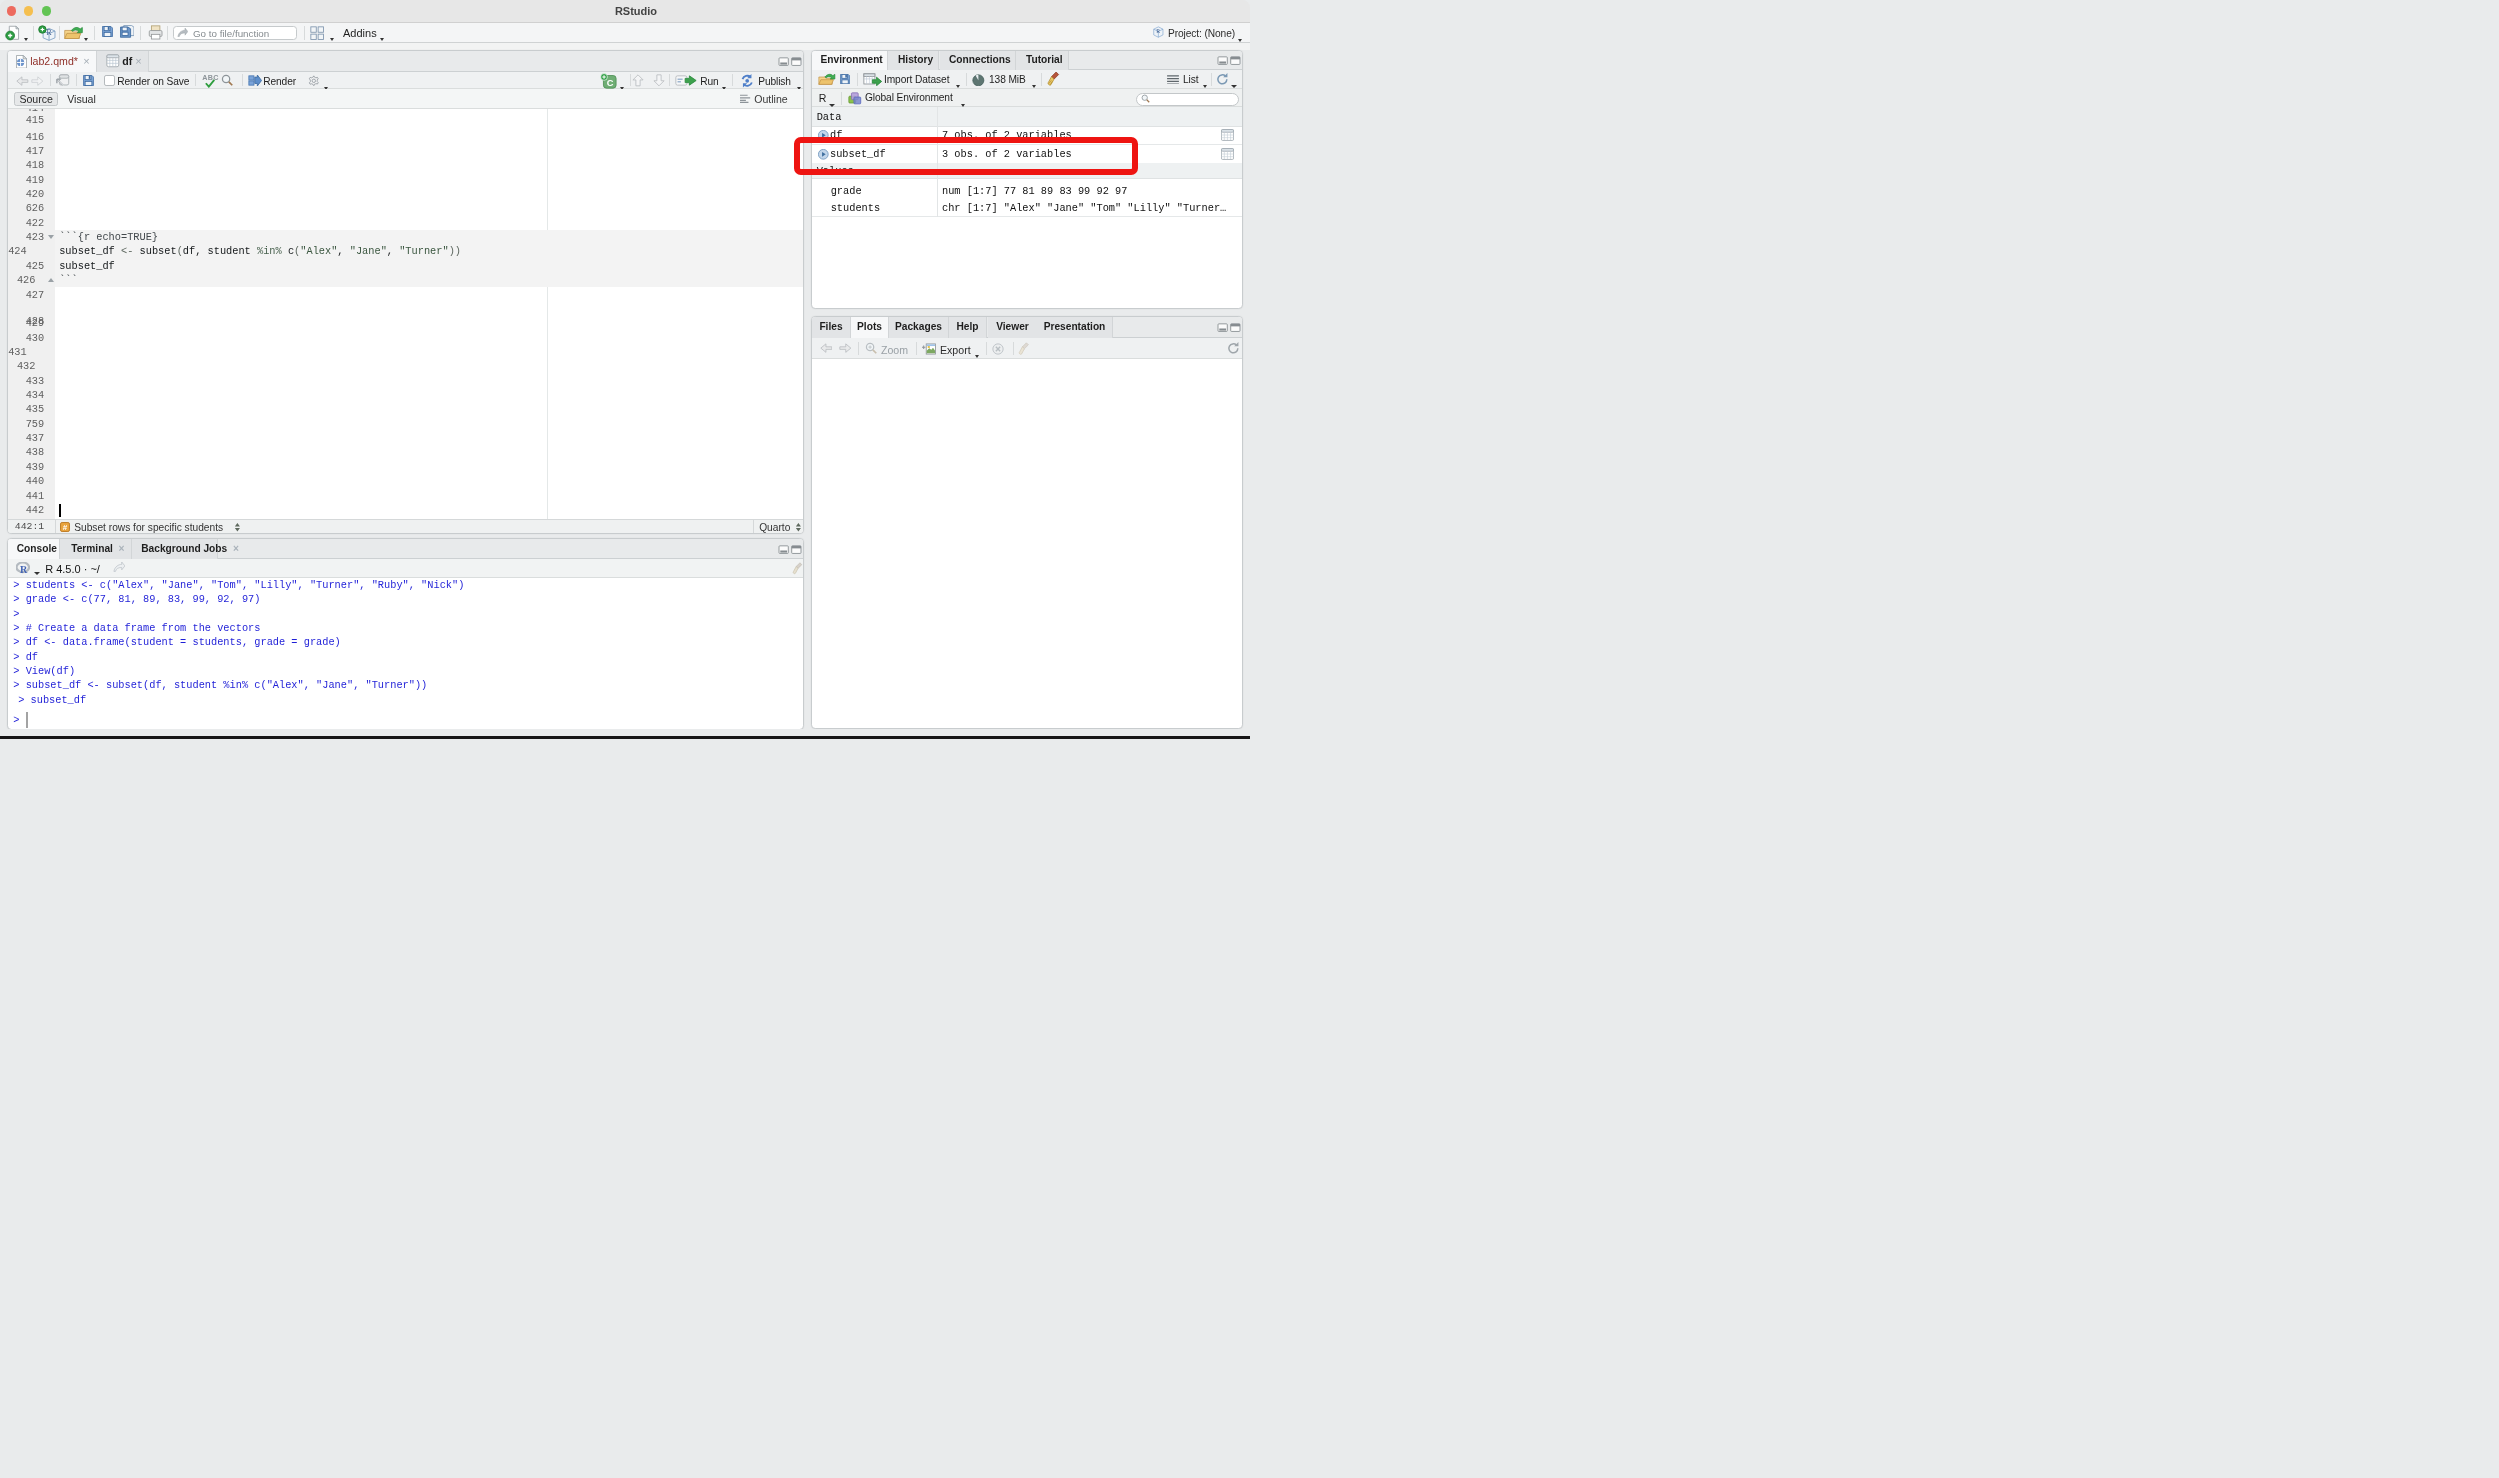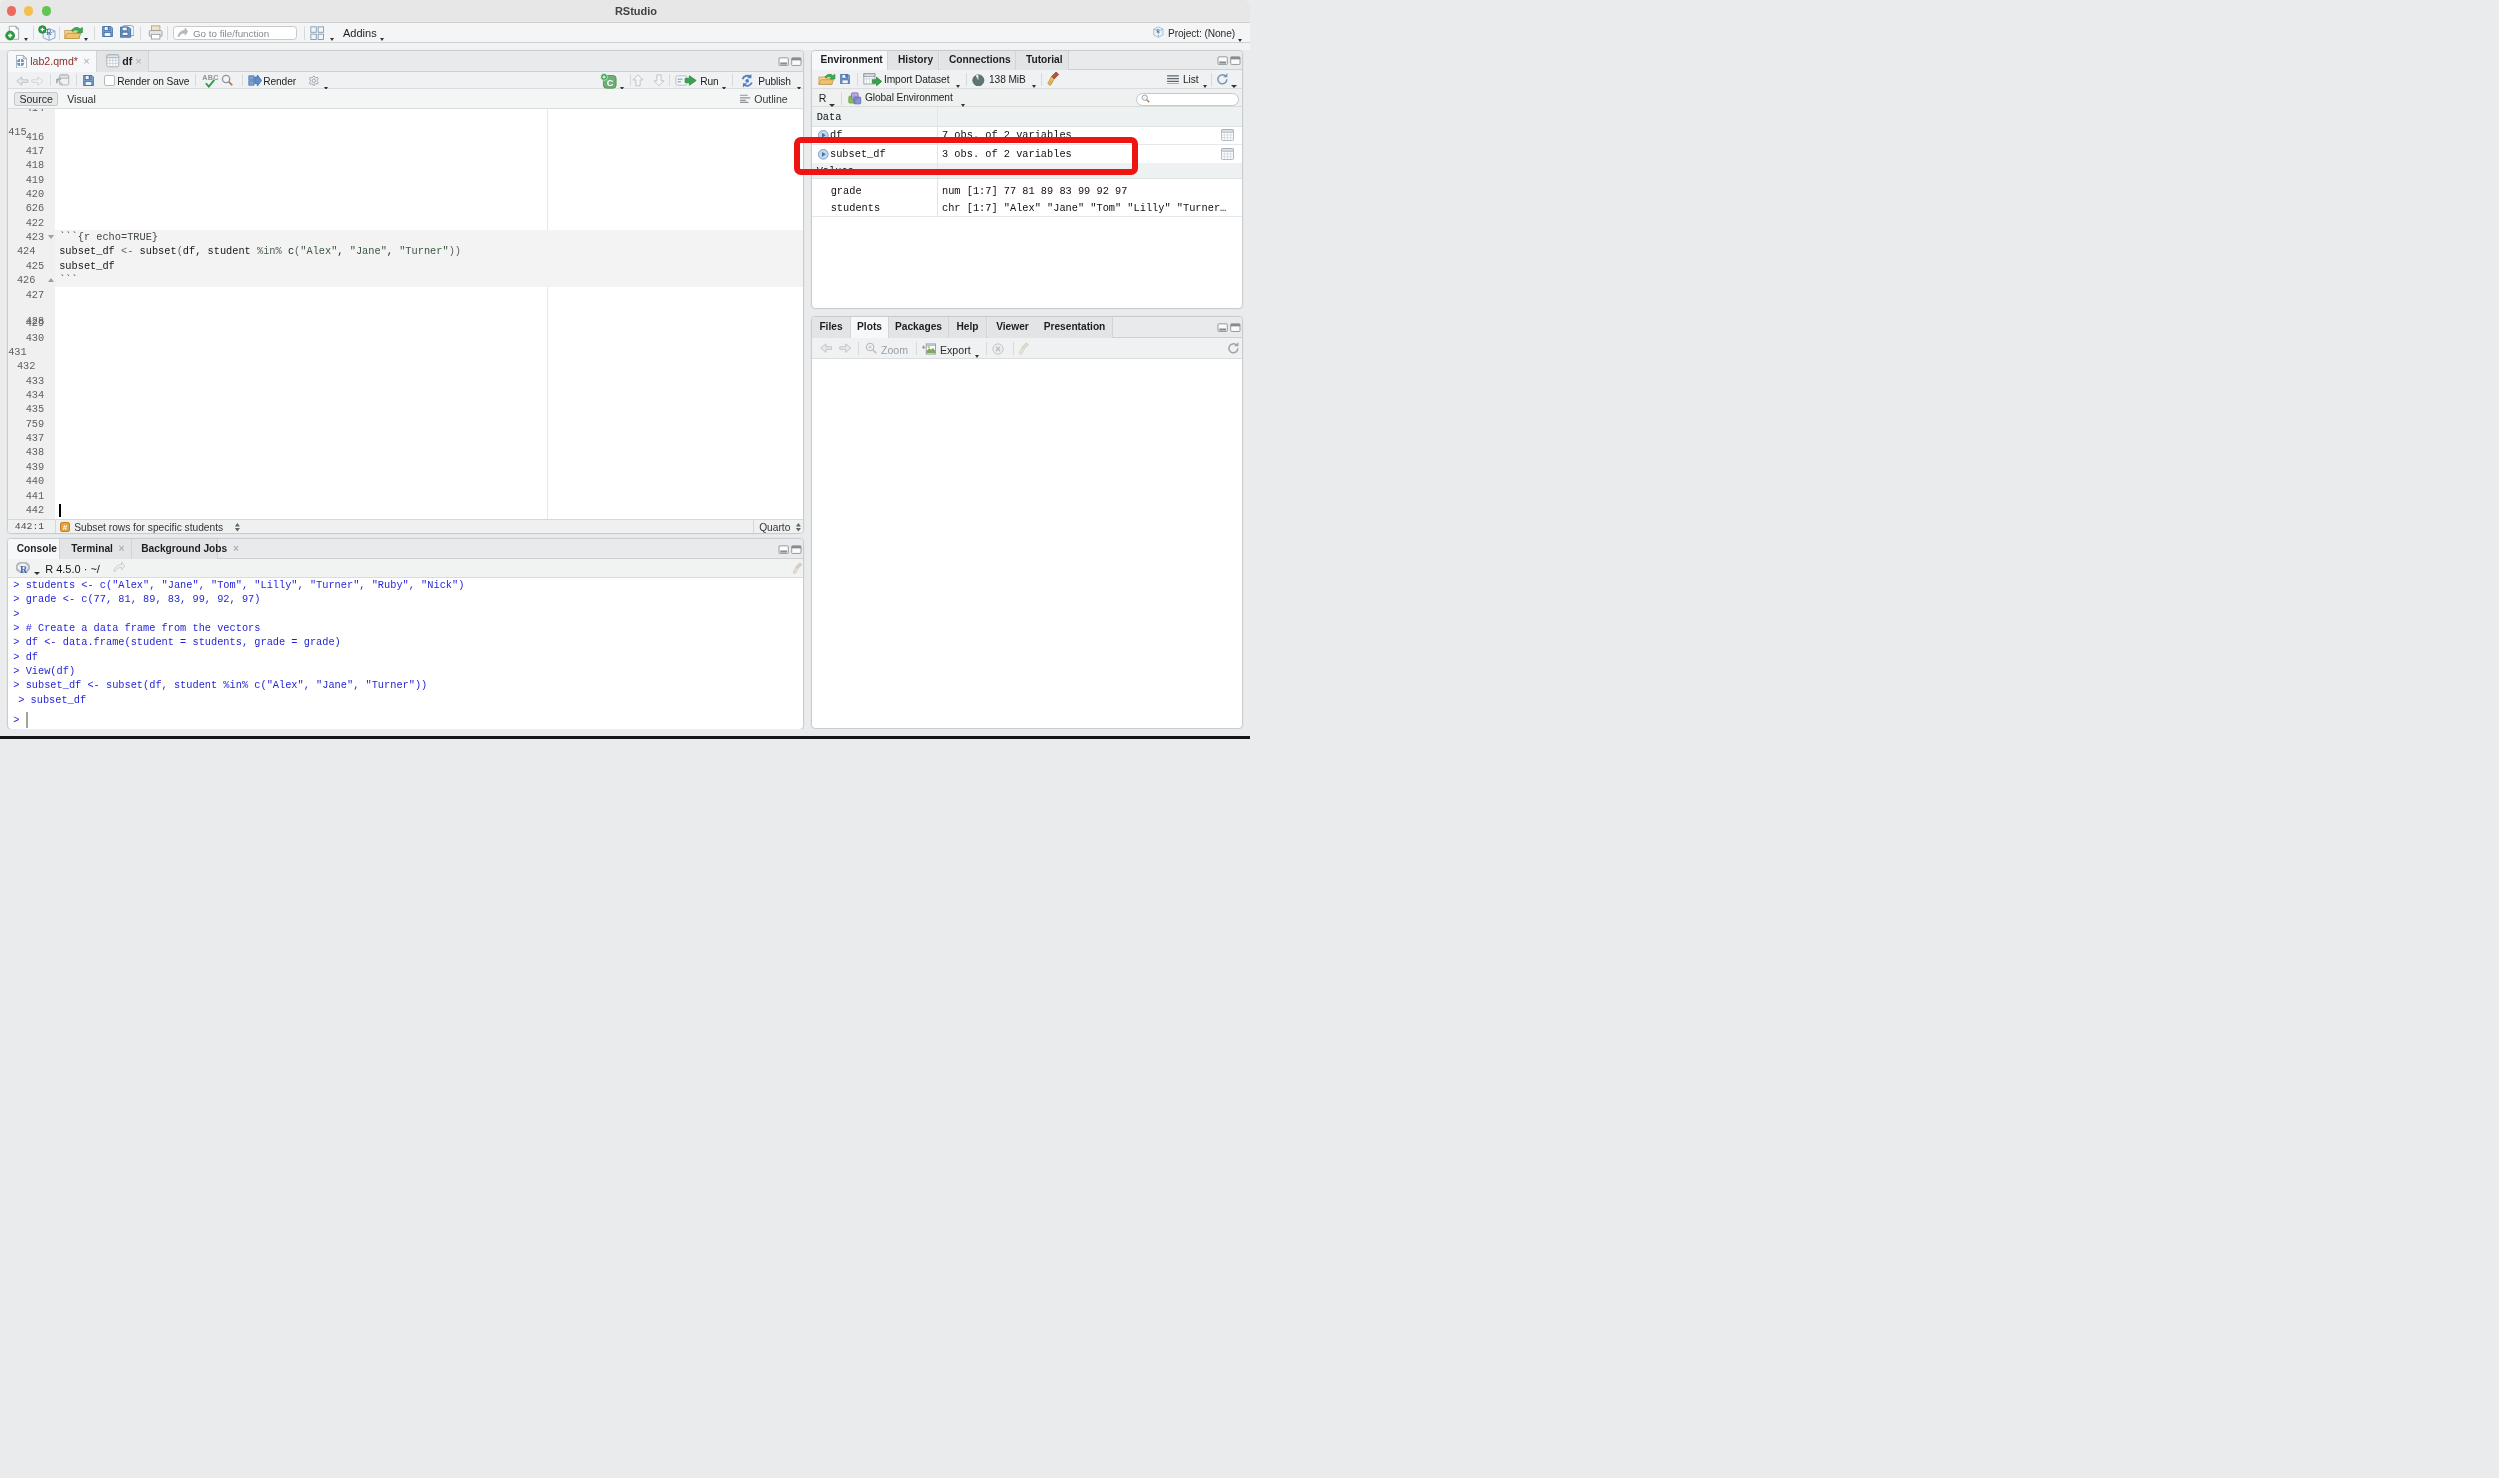--- a/index.html
+++ b/index.html
@@ -197,30 +197,30 @@
 <g stroke="#8d9499" stroke-width="1.4">
         <path d="M0 1.5h9M0 4.5h12M0 7.5h7M0 10h10"></path>
       </g>
     </svg>
 <div class="ab" style="left:746px;top:42px;font-size:10.6px;color:#3a3a3a">Outline</div>
 <div class="ab" style="left:0;top:58px;width:795px;height:410px;overflow:hidden;background:#fff">
 <div class="ab" style="left:0;top:0;width:47px;height:410px;background:#f0f0f0"></div>
 <div class="ab" style="left:539px;top:0;width:0.8px;height:410px;background:#e4e8e8"></div>
 <div class="ab" style="left:47px;top:121px;width:748px;height:57px;background:#f3f3f3"></div>
 <div class="ab mono" style="left:0;top:-8px;width:36px;text-align:right;color:#606060;line-height:14.4px">414</div>
-<div class="ab mono" style="left:0;top:16px;width:36px;color:#606060;line-height:14.4px">415</div>
+<div class="ab mono" style="left:0;top:4px;width:36px;text-align:right;color:#606060;line-height:14.4px">415</div>
 <div class="ab mono" style="left:0;top:20.6px;width:36px;text-align:right;color:#606060;line-height:14.4px">416</div>
 <div class="ab mono" style="left:0;top:35px;width:36px;text-align:right;color:#606060;line-height:14.4px">417</div>
 <div class="ab mono" style="left:0;top:49px;width:36px;text-align:right;color:#606060;line-height:14.4px">418</div>
 <div class="ab mono" style="left:0;top:64px;width:36px;text-align:right;color:#606060;line-height:14.4px">419</div>
 <div class="ab mono" style="left:0;top:78px;width:36px;text-align:right;color:#606060;line-height:14.4px">420</div>
 <div class="ab mono" style="left:0;top:92px;width:36px;text-align:right;color:#606060;line-height:14.4px">626</div>
 <div class="ab mono" style="left:0;top:107px;width:36px;text-align:right;color:#606060;line-height:14.4px">422</div>
 <div class="ab mono" style="left:0;top:121px;width:36px;text-align:right;color:#606060;line-height:14.4px">423</div>
-<div class="ab mono" style="left:0;top:135px;width:36px;text-align:center;color:#606060;line-height:14.4px">424</div>
+<div class="ab mono" style="left:0;top:135px;width:36px;text-align:left;color:#606060;line-height:14.4px">424</div>
 <div class="ab mono" style="left:0;top:150px;width:36px;text-align:right;color:#606060;line-height:14.4px">425</div>
 <div class="ab mono" style="left:0;top:164px;width:36px;text-align:center;color:#606060;line-height:14.4px">426</div>
 <div class="ab mono" style="left:0;top:179px;width:36px;text-align:right;color:#606060;line-height:14.4px">427</div>
 <div class="ab mono" style="left:0;top:205px;width:36px;text-align:right;color:#606060;line-height:14.4px">428</div>
 <div class="ab mono" style="left:0;top:207px;width:36px;text-align:right;color:#606060;line-height:14.4px">429</div>
 <div class="ab mono" style="left:0;top:222px;width:36px;text-align:right;color:#606060;line-height:14.4px">430</div>
 <div class="ab mono" style="left:0;top:236px;width:36px;text-align:left;color:#606060;line-height:14.4px">431</div>
 <div class="ab mono" style="left:0;top:250px;width:36px;text-align:center;color:#606060;line-height:14.4px">432</div>
 <div class="ab mono" style="left:0;top:265px;width:36px;text-align:right;color:#606060;line-height:14.4px">433</div>
 <div class="ab mono" style="left:0;top:279px;width:36px;text-align:right;color:#606060;line-height:14.4px">434</div>

